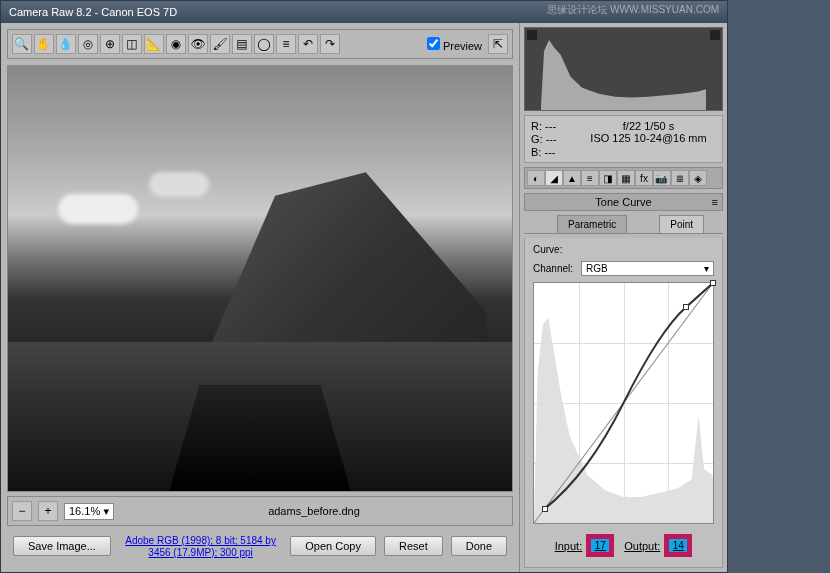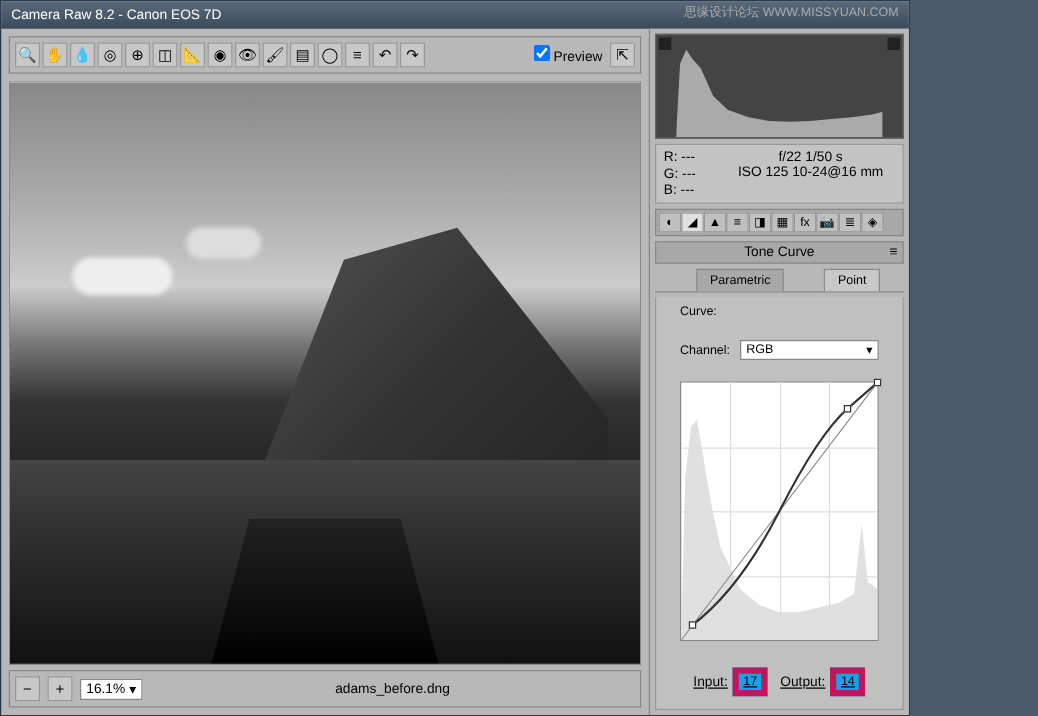--- a/index.html
+++ b/index.html
@@ -34,21 +34,21 @@
 .histo-clip.right { right: 2px; }
 .info-row { display: flex; padding: 4px 6px; font-size: 10px; border: 1px solid #999; background: #c4c4c4; }
 .info-left { display: flex; flex-direction: column; gap: 1px; width: 50px;}
 .info-right { flex: 1; text-align: center; }
 .tab-strip { display: flex; gap: 0; background: #a8a8a8; border: 1px solid #888; padding: 2px; }
 .mini-tab { width: 18px; height: 16px; background: #c0c0c0; border: 1px solid #999; display: flex; align-items: center; justify-content: center; font-size: 10px; cursor: pointer; }
 .section-label { text-align: center; padding: 2px; background: #a8a8a8; border: 1px solid #888; font-size: 10px; position: relative; }
 .sub-tabs { display: flex; border-bottom: 1px solid #888; }
 .sub-tab { padding: 3px 10px; background: #a8a8a8; border: 1px solid #888; border-bottom: none; cursor: pointer; font-size: 10px; margin-right: -1px; margin-left: 33px; }
 .sub-tab.active { background: #c8c8c8; }
-.curve-controls { padding: 6px 19px; display: flex; flex-direction: column; gap: 17px; background: #c0c0c0; border: 1px solid #999; border-top: none; flex: 1; }
+.curve-controls { padding: 6px 8px; display: flex; flex-direction: column; gap: 6px; background: #c0c0c0; border: 1px solid #999; border-top: none; flex: 1; }
 .ctrl-row { display: flex; align-items: center; gap: 4px; }
 .ctrl-row label { width: 44px; font-size: 10px; }
 .select { flex: 1; background: #fff; border: 1px solid #888; padding: 1px 4px; font-size: 10px; }
 .curve-box { flex: 1; background: #fff; border: 1px solid #888; position: relative; min-height: 180px; }
 .grid-line-v { position: absolute; top: 0; bottom: 0; width: 1px; background: #ddd; }
 .grid-line-h { position: absolute; left: 0; right: 0; height: 1px; background: #ddd; }
 .curve-histo { position: absolute; bottom: 0; left: 0; width: 100%; height: 90%; background: #e0e0e0; clip-path: polygon(0% 100%, 2% 30%, 5% 8%, 8% 5%, 10% 15%, 12% 25%, 15% 40%, 20% 60%, 30% 78%, 40% 85%, 50% 88%, 60% 88%, 70% 86%, 80% 84%, 88% 80%, 92% 50%, 95% 75%, 100% 78%, 100% 100%); }
 .curve-svg { position: absolute; inset: 0; width: 100%; height: 100%; }
 .curve-point { position: absolute; width: 6px; height: 6px; background: #fff; border: 1px solid #333; transform: translate(-50%, 50%); }
 .io-row { display: flex; justify-content: center; gap: 10px; padding: 4px; text-decoration: underline; }
@@ -99,20 +99,29 @@
         </div>
       </div>
 
       <div class="zoom-bar">
         <div class="tool-btn">−</div>
         <div class="tool-btn">+</div>
         <div class="zoom-sel dropdown-arrow">16.1%</div>
         <div class="filename">adams_before.dng</div>
       </div>
 
+      <div class="bottom-bar">
+        <button class="btn">Save Image...</button>
+        <div style="flex:1; text-align:center;">
+          <span class="link">Adobe RGB (1998); 8 bit; 5184 by 3456 (17.9MP); 300 ppi</span>
+        </div>
+        <button class="btn">Open Copy</button>
+        <button class="btn">Reset</button>
+        <button class="btn">Done</button>
+      </div>
     </div>
 
     <div class="right-panel">
       <div class="histogram">
         <div class="histo-clip left"></div>
         <div class="histo-clip right"></div>
         <div class="histo-shape"></div>
       </div>
 
       <div class="info-row">

